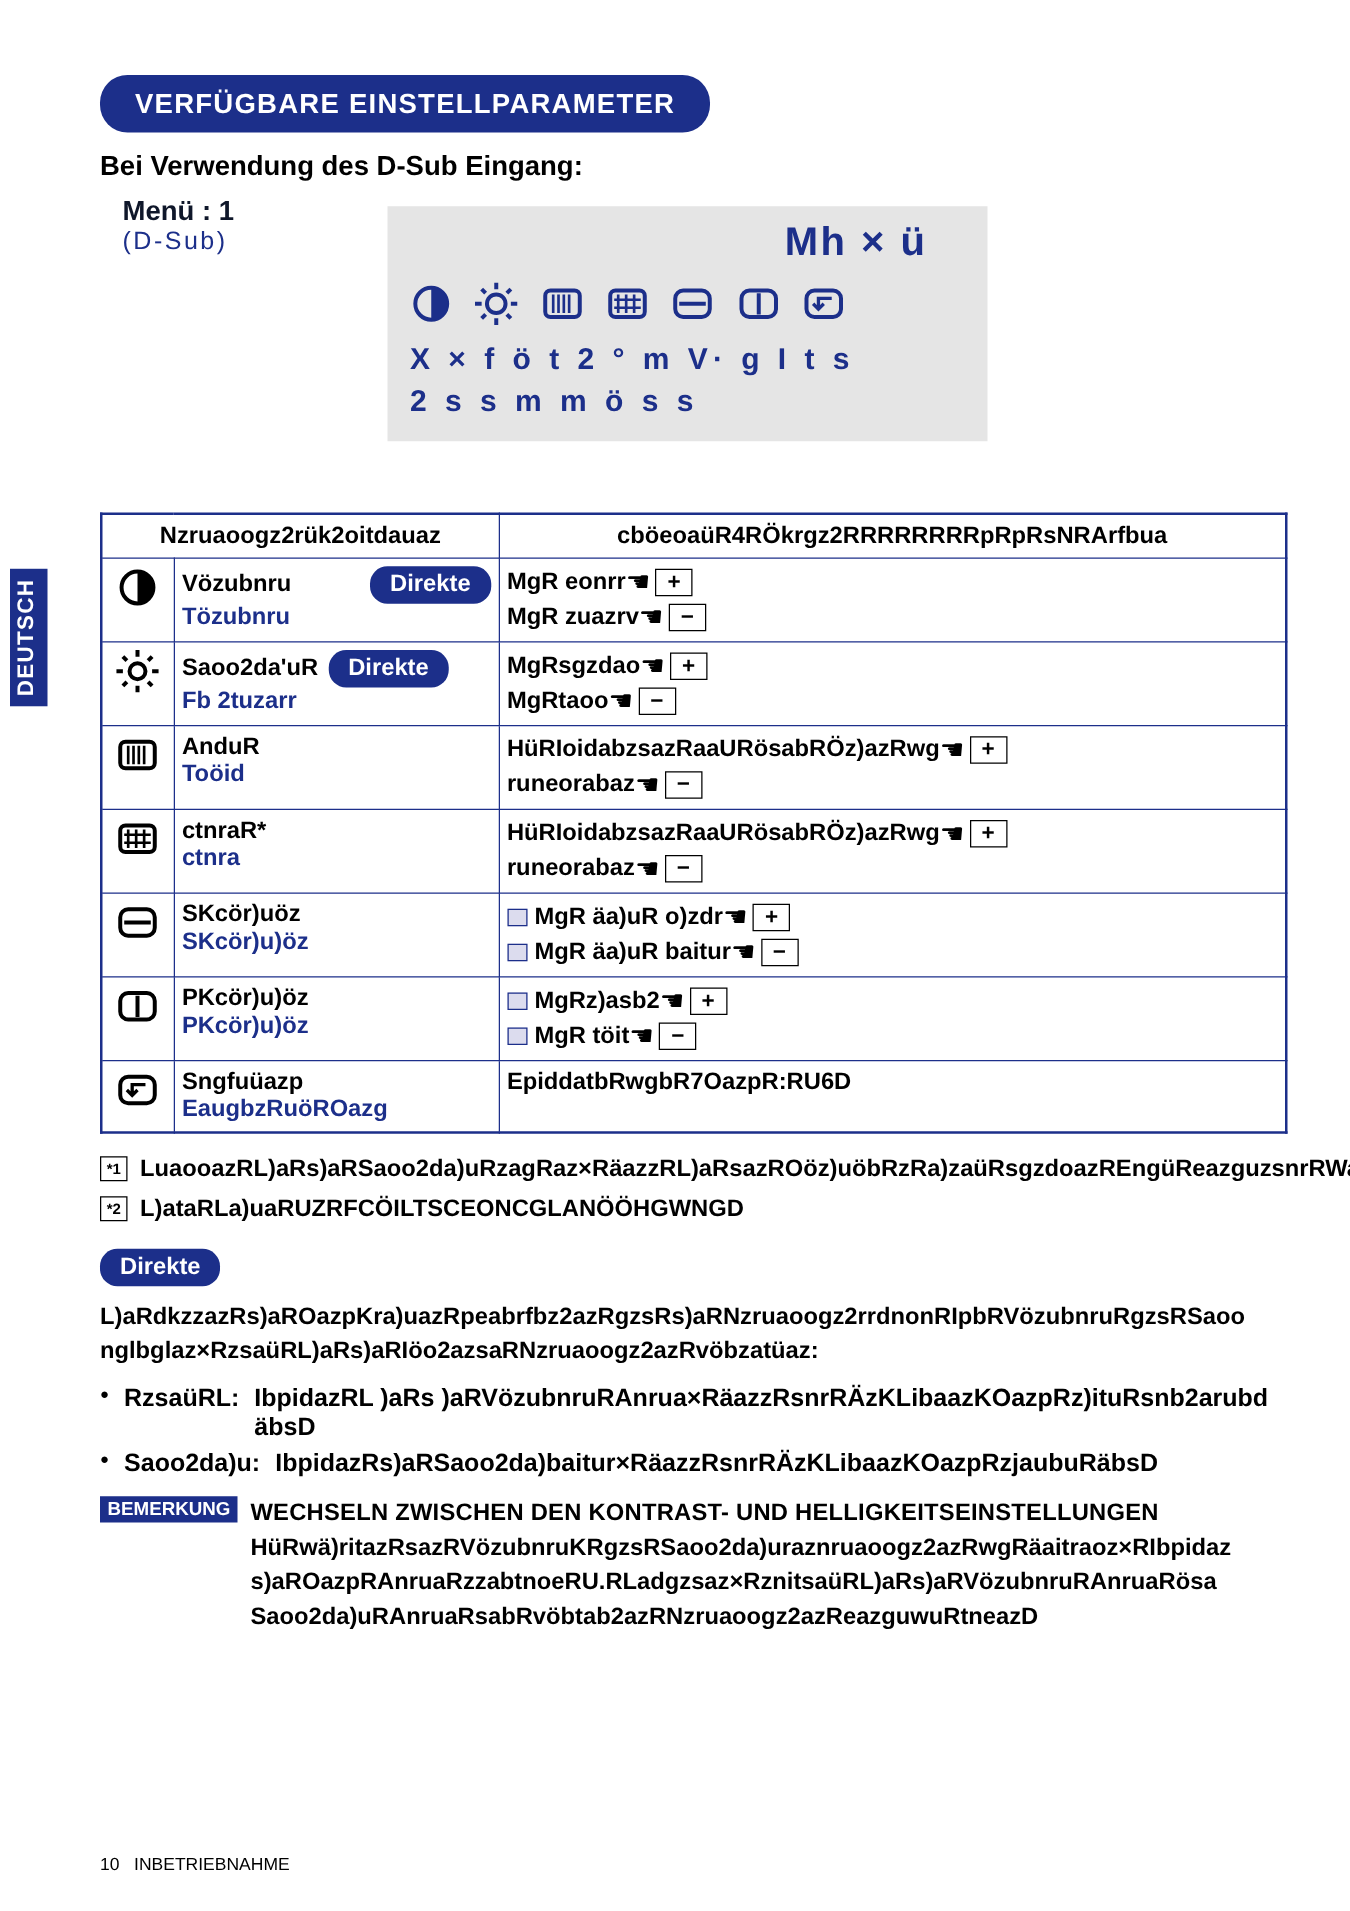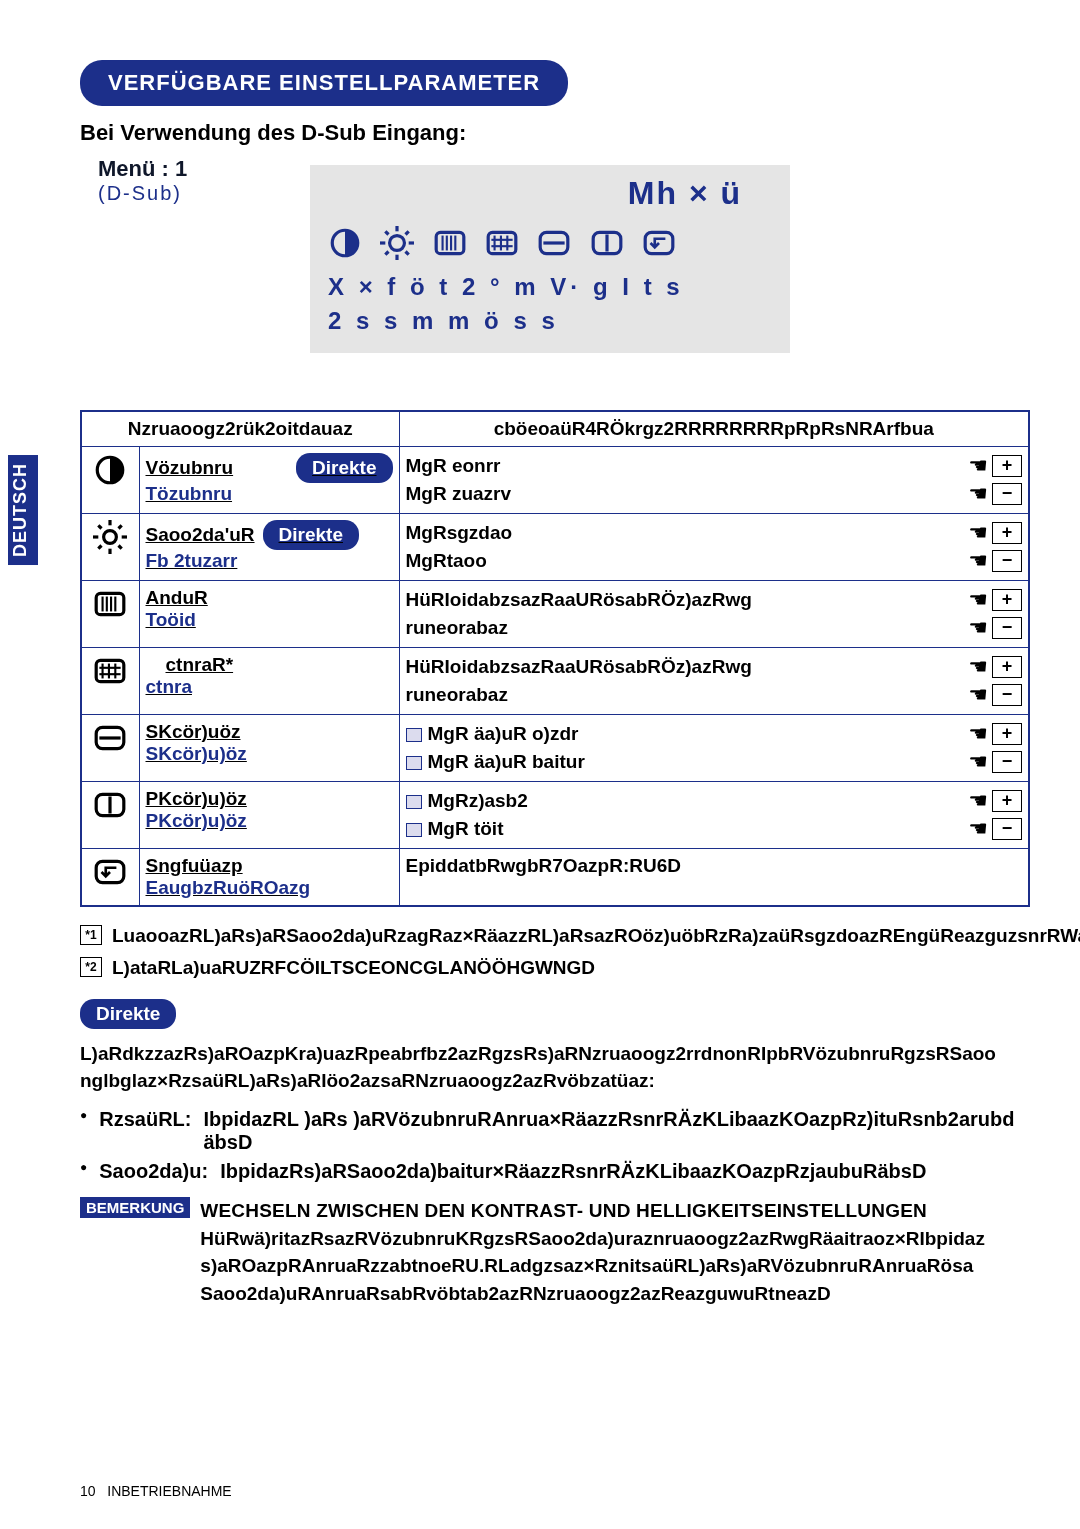--- a/index.html
+++ b/index.html
@@ -80,39 +80,39 @@
     padding: 6px 6px;
     vertical-align: top;
     font-size: 19px;
   }
   .param-table th {
     text-align: center;
     font-weight: bold;
   }
   .head-merge { font-size:18px; }
   .icon-col { width: 58px; text-align: center; font-size: 26px; vertical-align: middle;}
-  .name-col { width: 260px; text-decoration: underline; }
+  .name-col { width: 260px; }
   .desc-col {  }
 
   .name-top { font-weight: bold; }
   .name-bottom { color: #1c2f8a; font-weight: bold; }
 
   .direkte-pill {
     display: inline-block;
     background: #1c2f8a;
     color: #fff;
     font-weight: bold;
     padding: 4px 16px;
     border-radius: 14px;
     font-size: 19px;
     vertical-align: middle;
     margin-left: 4px;
   }
 
-  .desc-row { display: flex; justify-content: space-between; align-items:center; }
+  .desc-row { display: flex; align-items:center; }
   .desc-row + .desc-row { margin-top: 2px; }
   .desc-text { font-weight: bold; }
   .swatch { display:inline-block; width:16px; height:14px; border:1.5px solid #1c2f8a; background:#dcdcee; margin-right:6px; vertical-align:middle;}
   .ctrl { display:flex; align-items:center; gap:4px;}
   .hand { font-size:22px; }
   .pm-box {
     display:inline-block; width:30px; height:22px; border:1.5px solid #000;
     text-align:center; line-height:18px; font-weight:bold; font-size:18px;
   }
 
@@ -326,21 +326,21 @@
             <rect x="3" y="6" width="26" height="20" rx="4" stroke="#000" stroke-width="3" fill="none"></rect>
             <g stroke="#000" stroke-width="2">
               <line x1="9" y1="9" x2="9" y2="23"></line>
               <line x1="15" y1="9" x2="15" y2="23"></line>
               <line x1="21" y1="9" x2="21" y2="23"></line>
               <line x1="6" y1="13" x2="26" y2="13"></line>
               <line x1="6" y1="19" x2="26" y2="19"></line>
             </g>
           </svg></td>
         <td class="name-col">
-          <div style="display:flex;align-items:center;justify-content:space-between;gap:4px;margin-left:20px;">
+          <div style="display:flex;align-items:center;justify-content:space-between;gap:4px;">
             <span class="name-top">ctnraR*</span>
           </div>
           <div class="name-bottom">ctnra</div>
         </td>
         <td class="desc-col">
           <div class="desc-row">
             <span class="desc-text">HüRIoidabzsazRaaURösabRÖz)azRwg</span>
             <span class="ctrl">
               <span class="hand">☚</span>
               <span class="pm-box">+</span>

